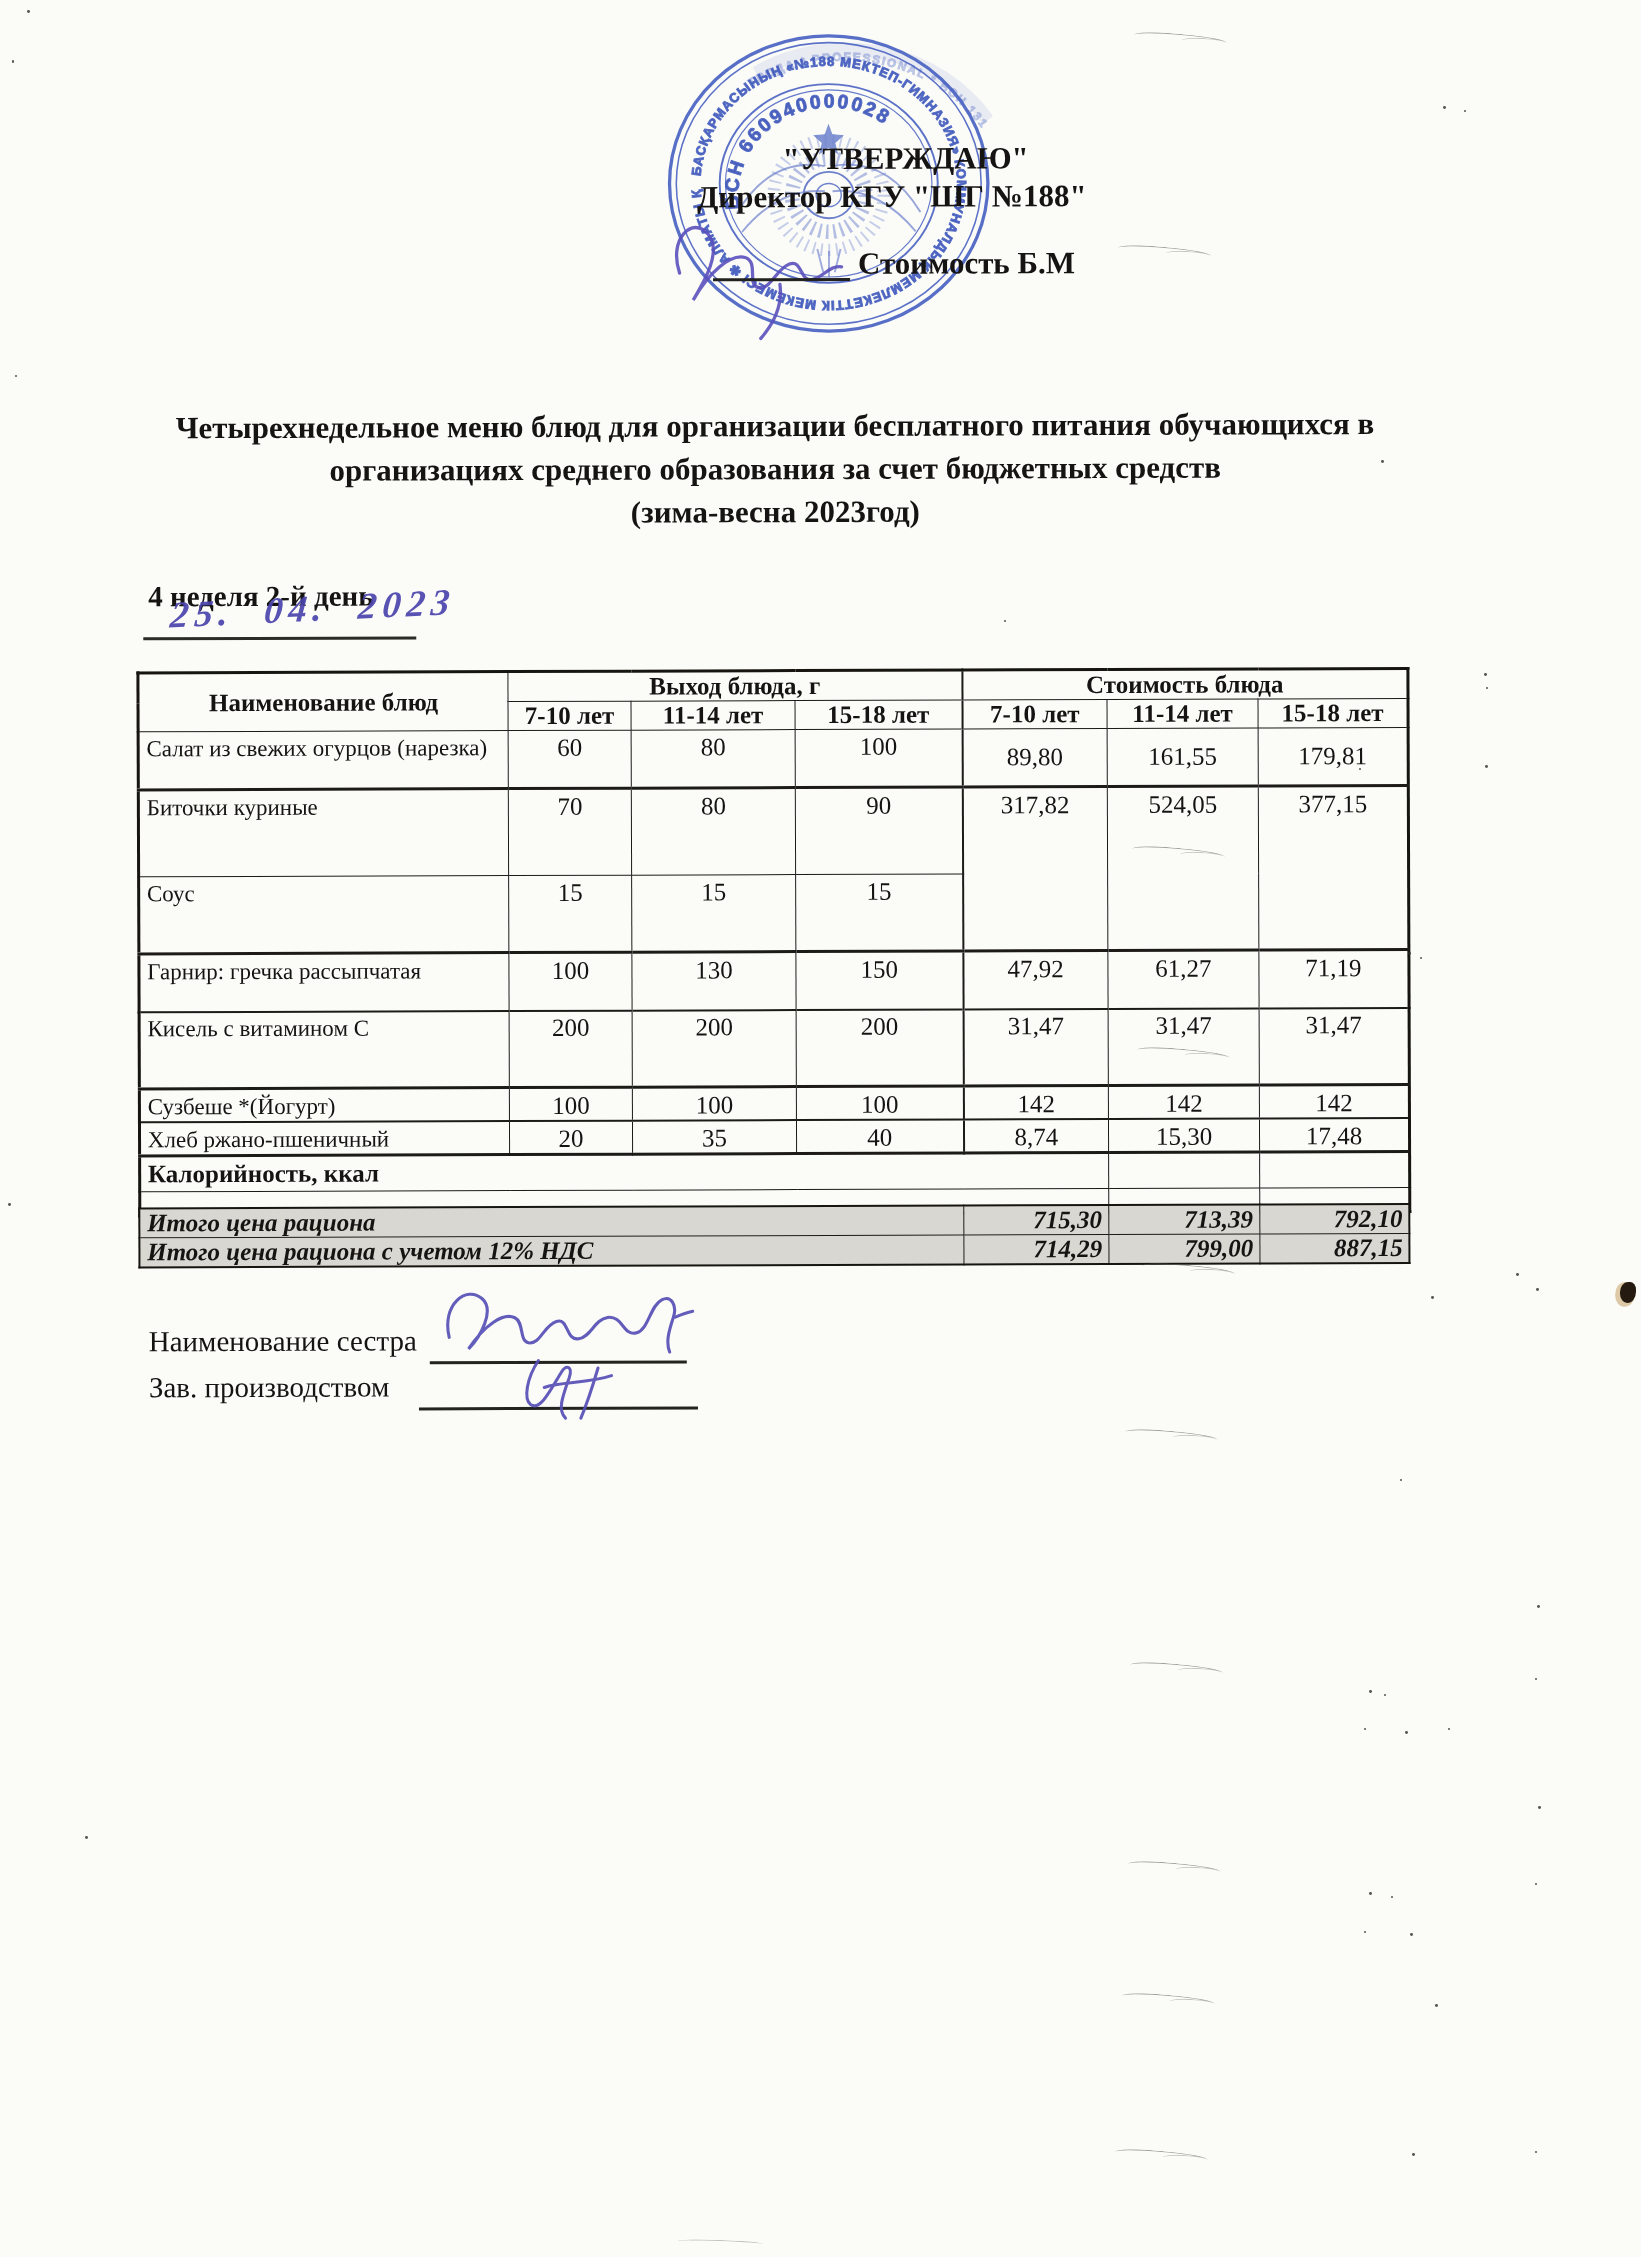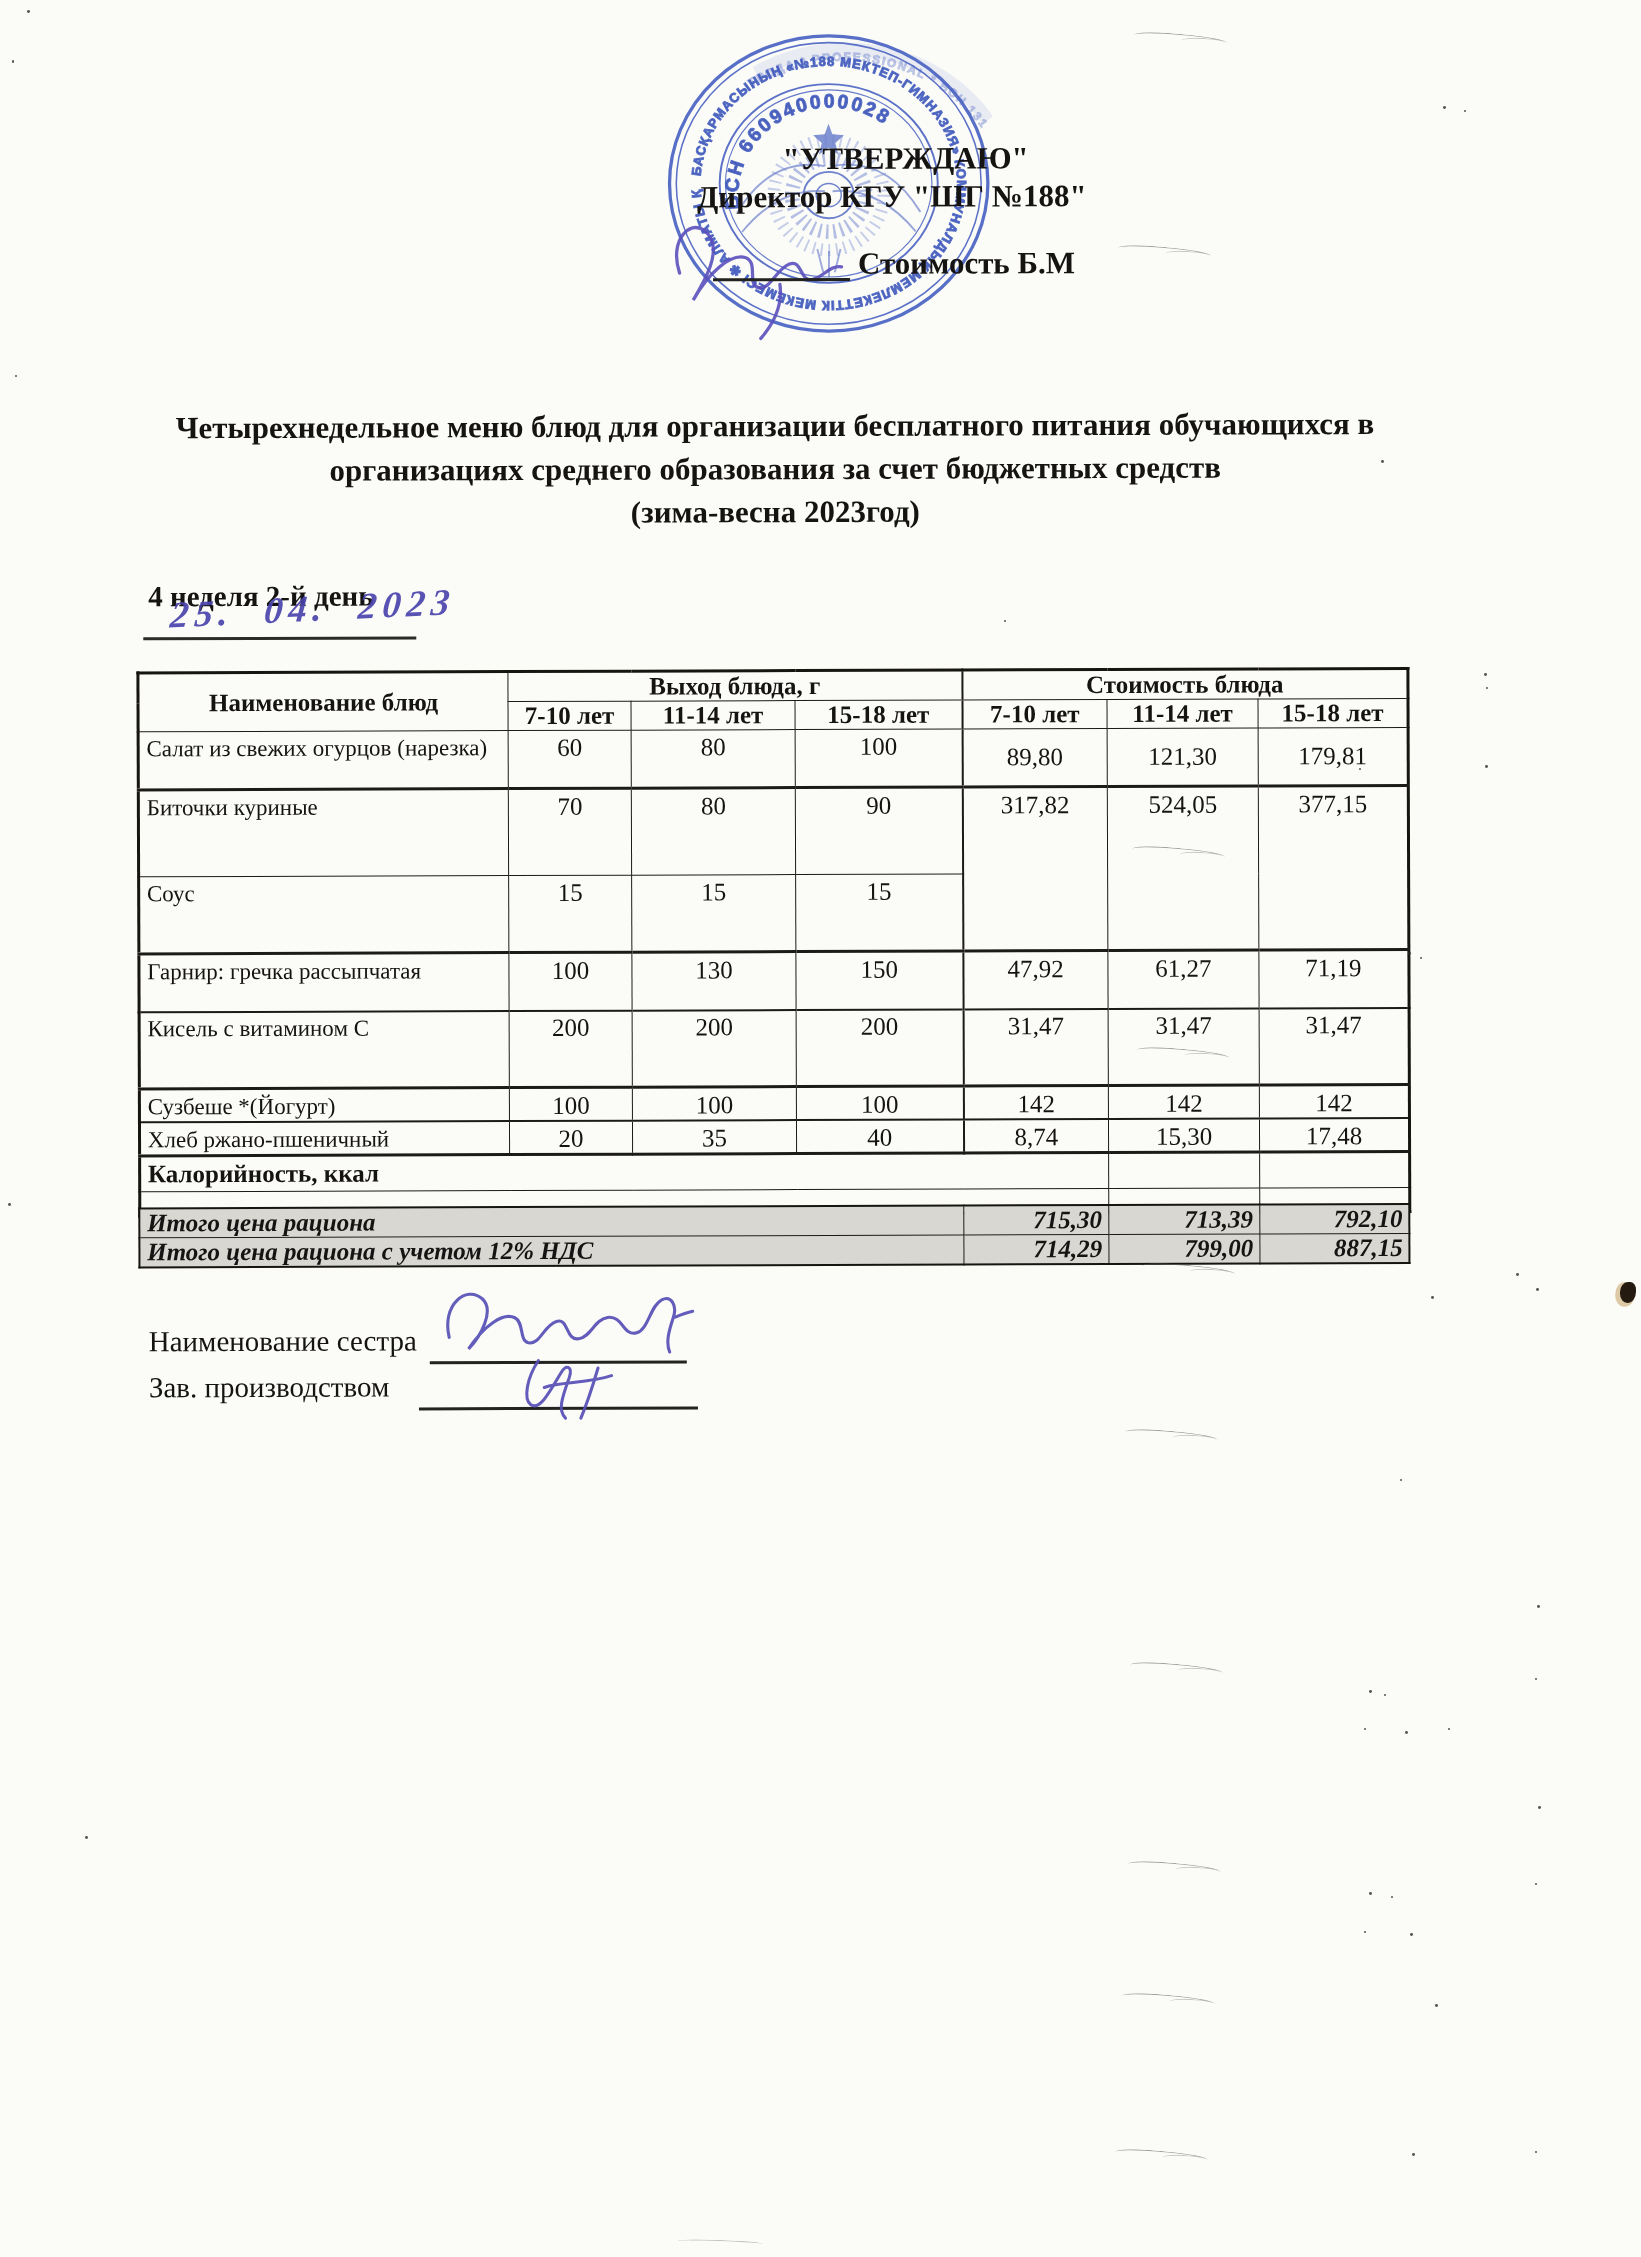--- a/index.html
+++ b/index.html
@@ -150,21 +150,21 @@
       <th class="bl3">7-10 лет</th>
       <th>11-14 лет</th>
       <th>15-18 лет</th>
     </tr>
     <tr style="height:58px">
       <td class="name">Салат из свежих огурцов (нарезка)</td>
       <td class="num">60</td>
       <td class="num">80</td>
       <td class="num">100</td>
       <td class="num mid bl3">89,80</td>
-      <td class="num mid">121,30</td>
+      <td class="num mid">161,55</td>
       <td class="num mid">179,81</td>
     </tr>
     <tr class="bt4" style="height:87px">
       <td class="name">Биточки куриные</td>
       <td class="num">70</td>
       <td class="num">80</td>
       <td class="num">90</td>
       <td class="num bl3" rowspan="2">317,82</td>
       <td class="num" rowspan="2">524,05</td>
       <td class="num" rowspan="2">377,15</td>

